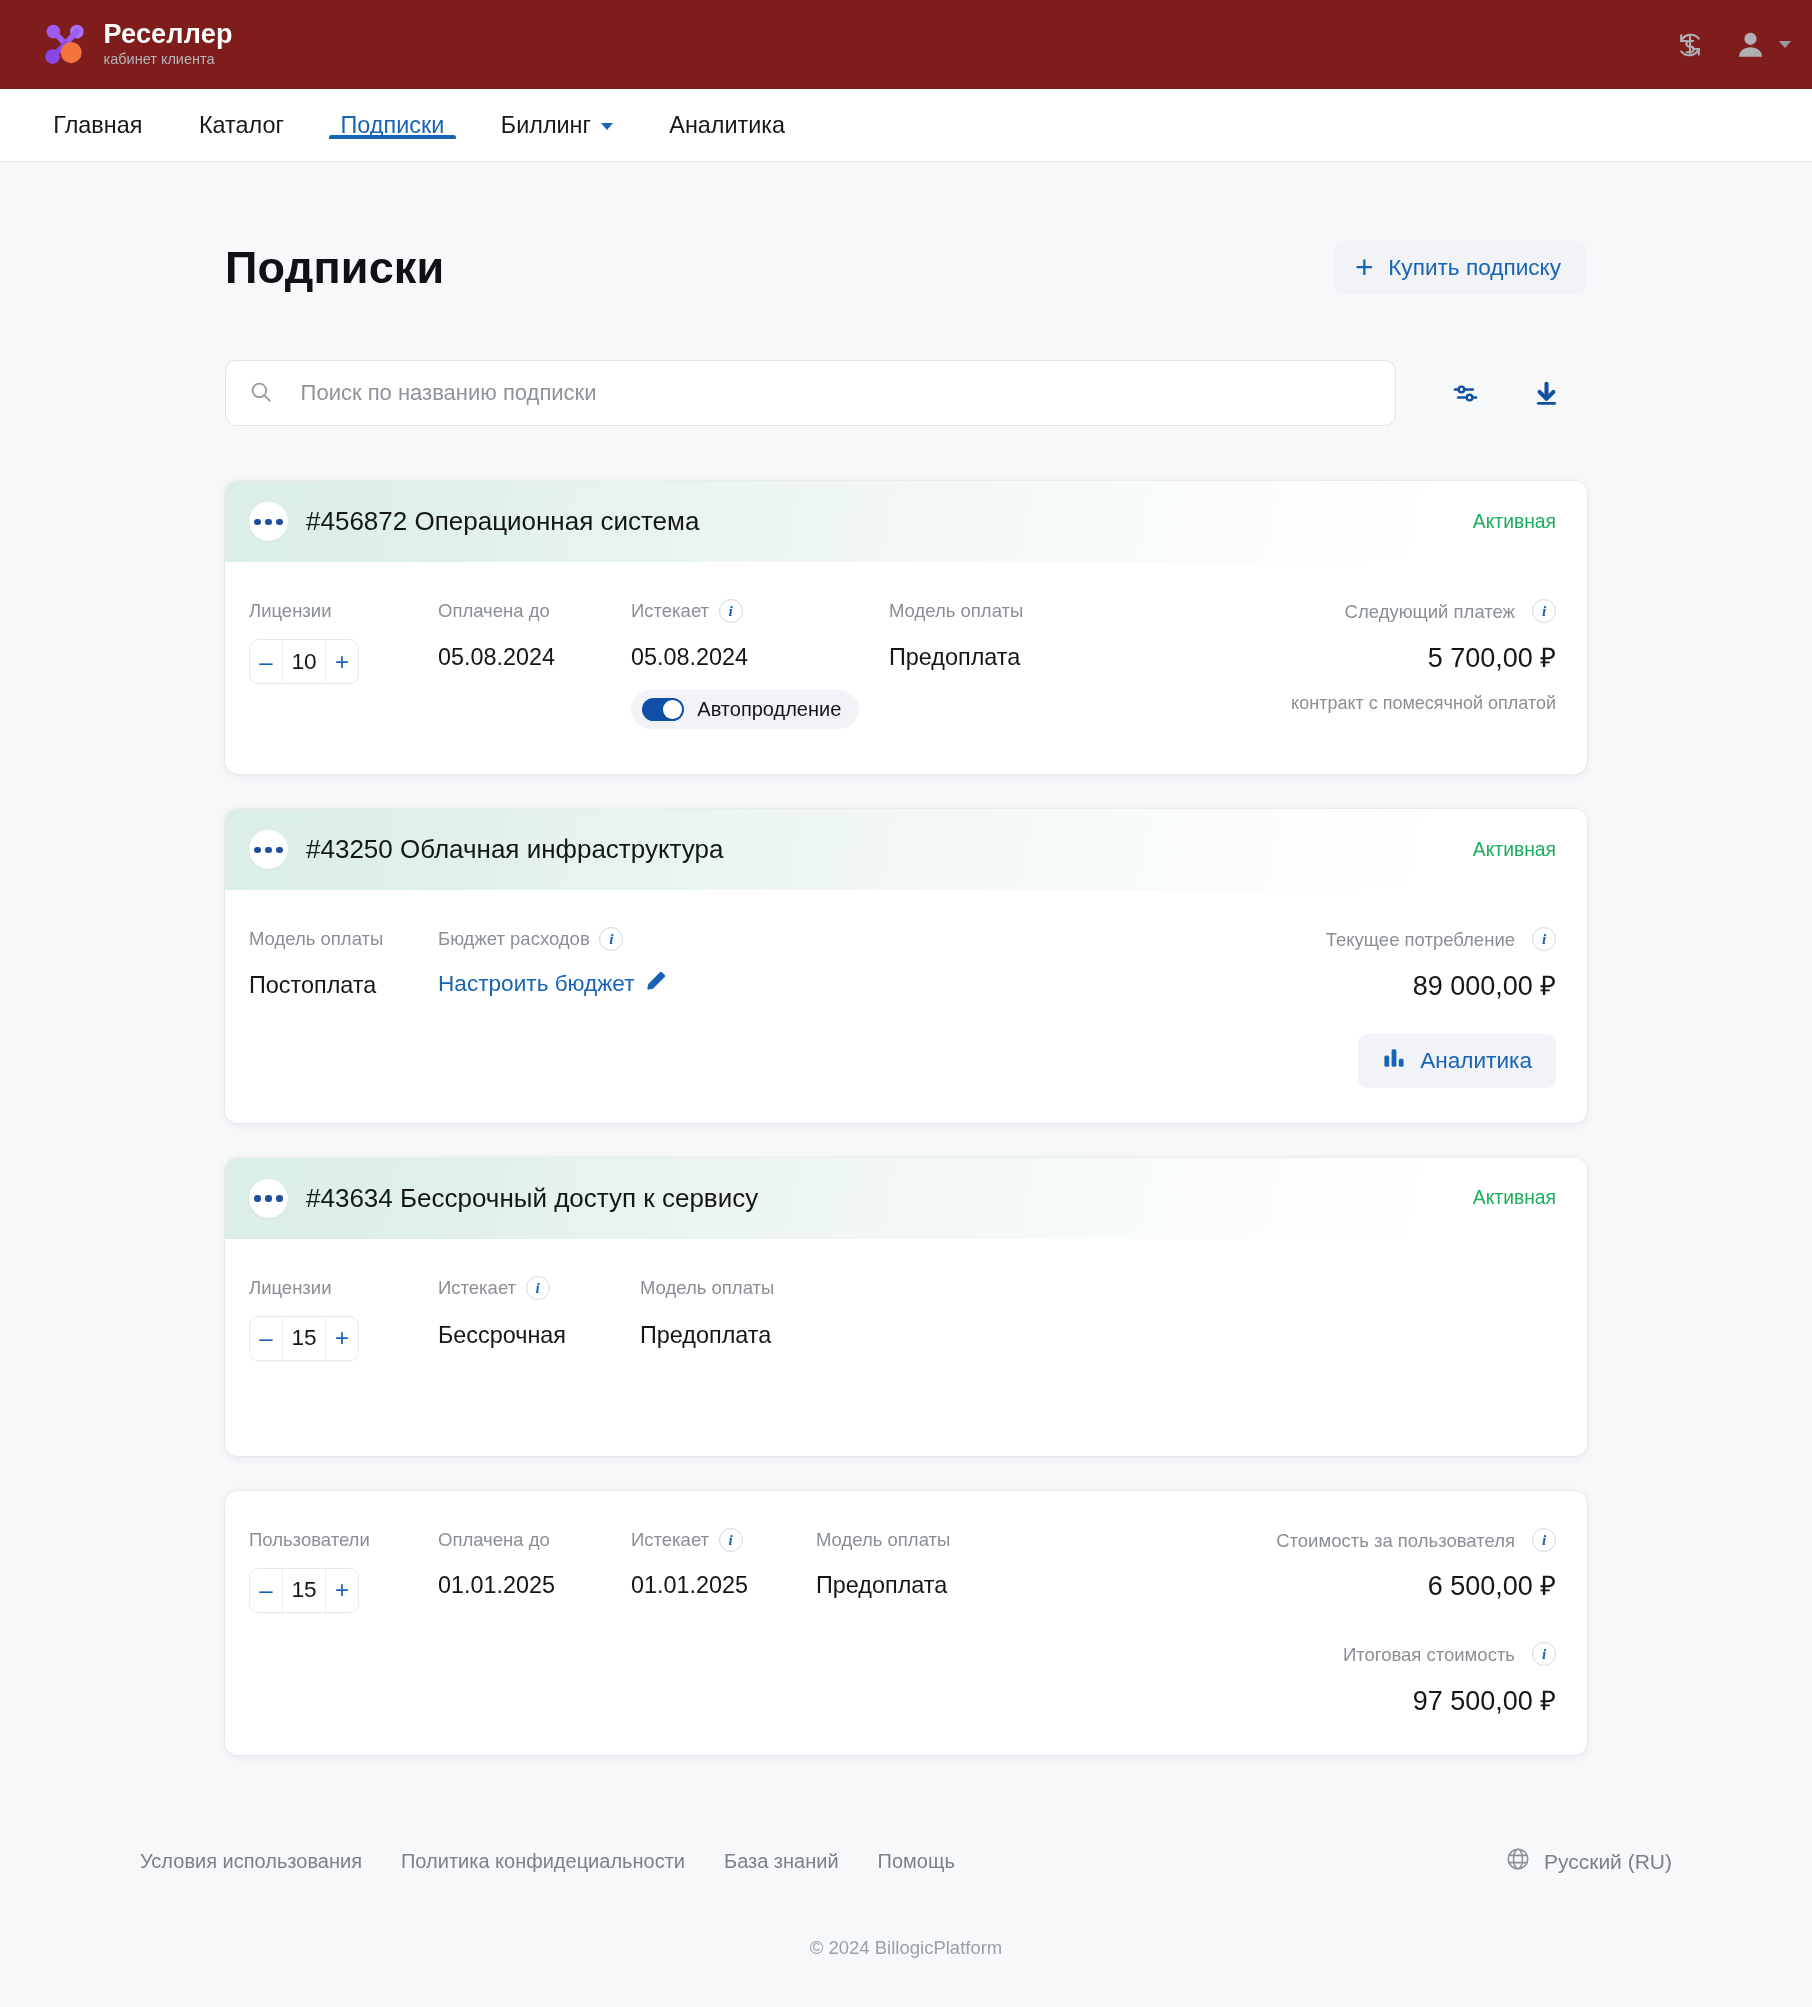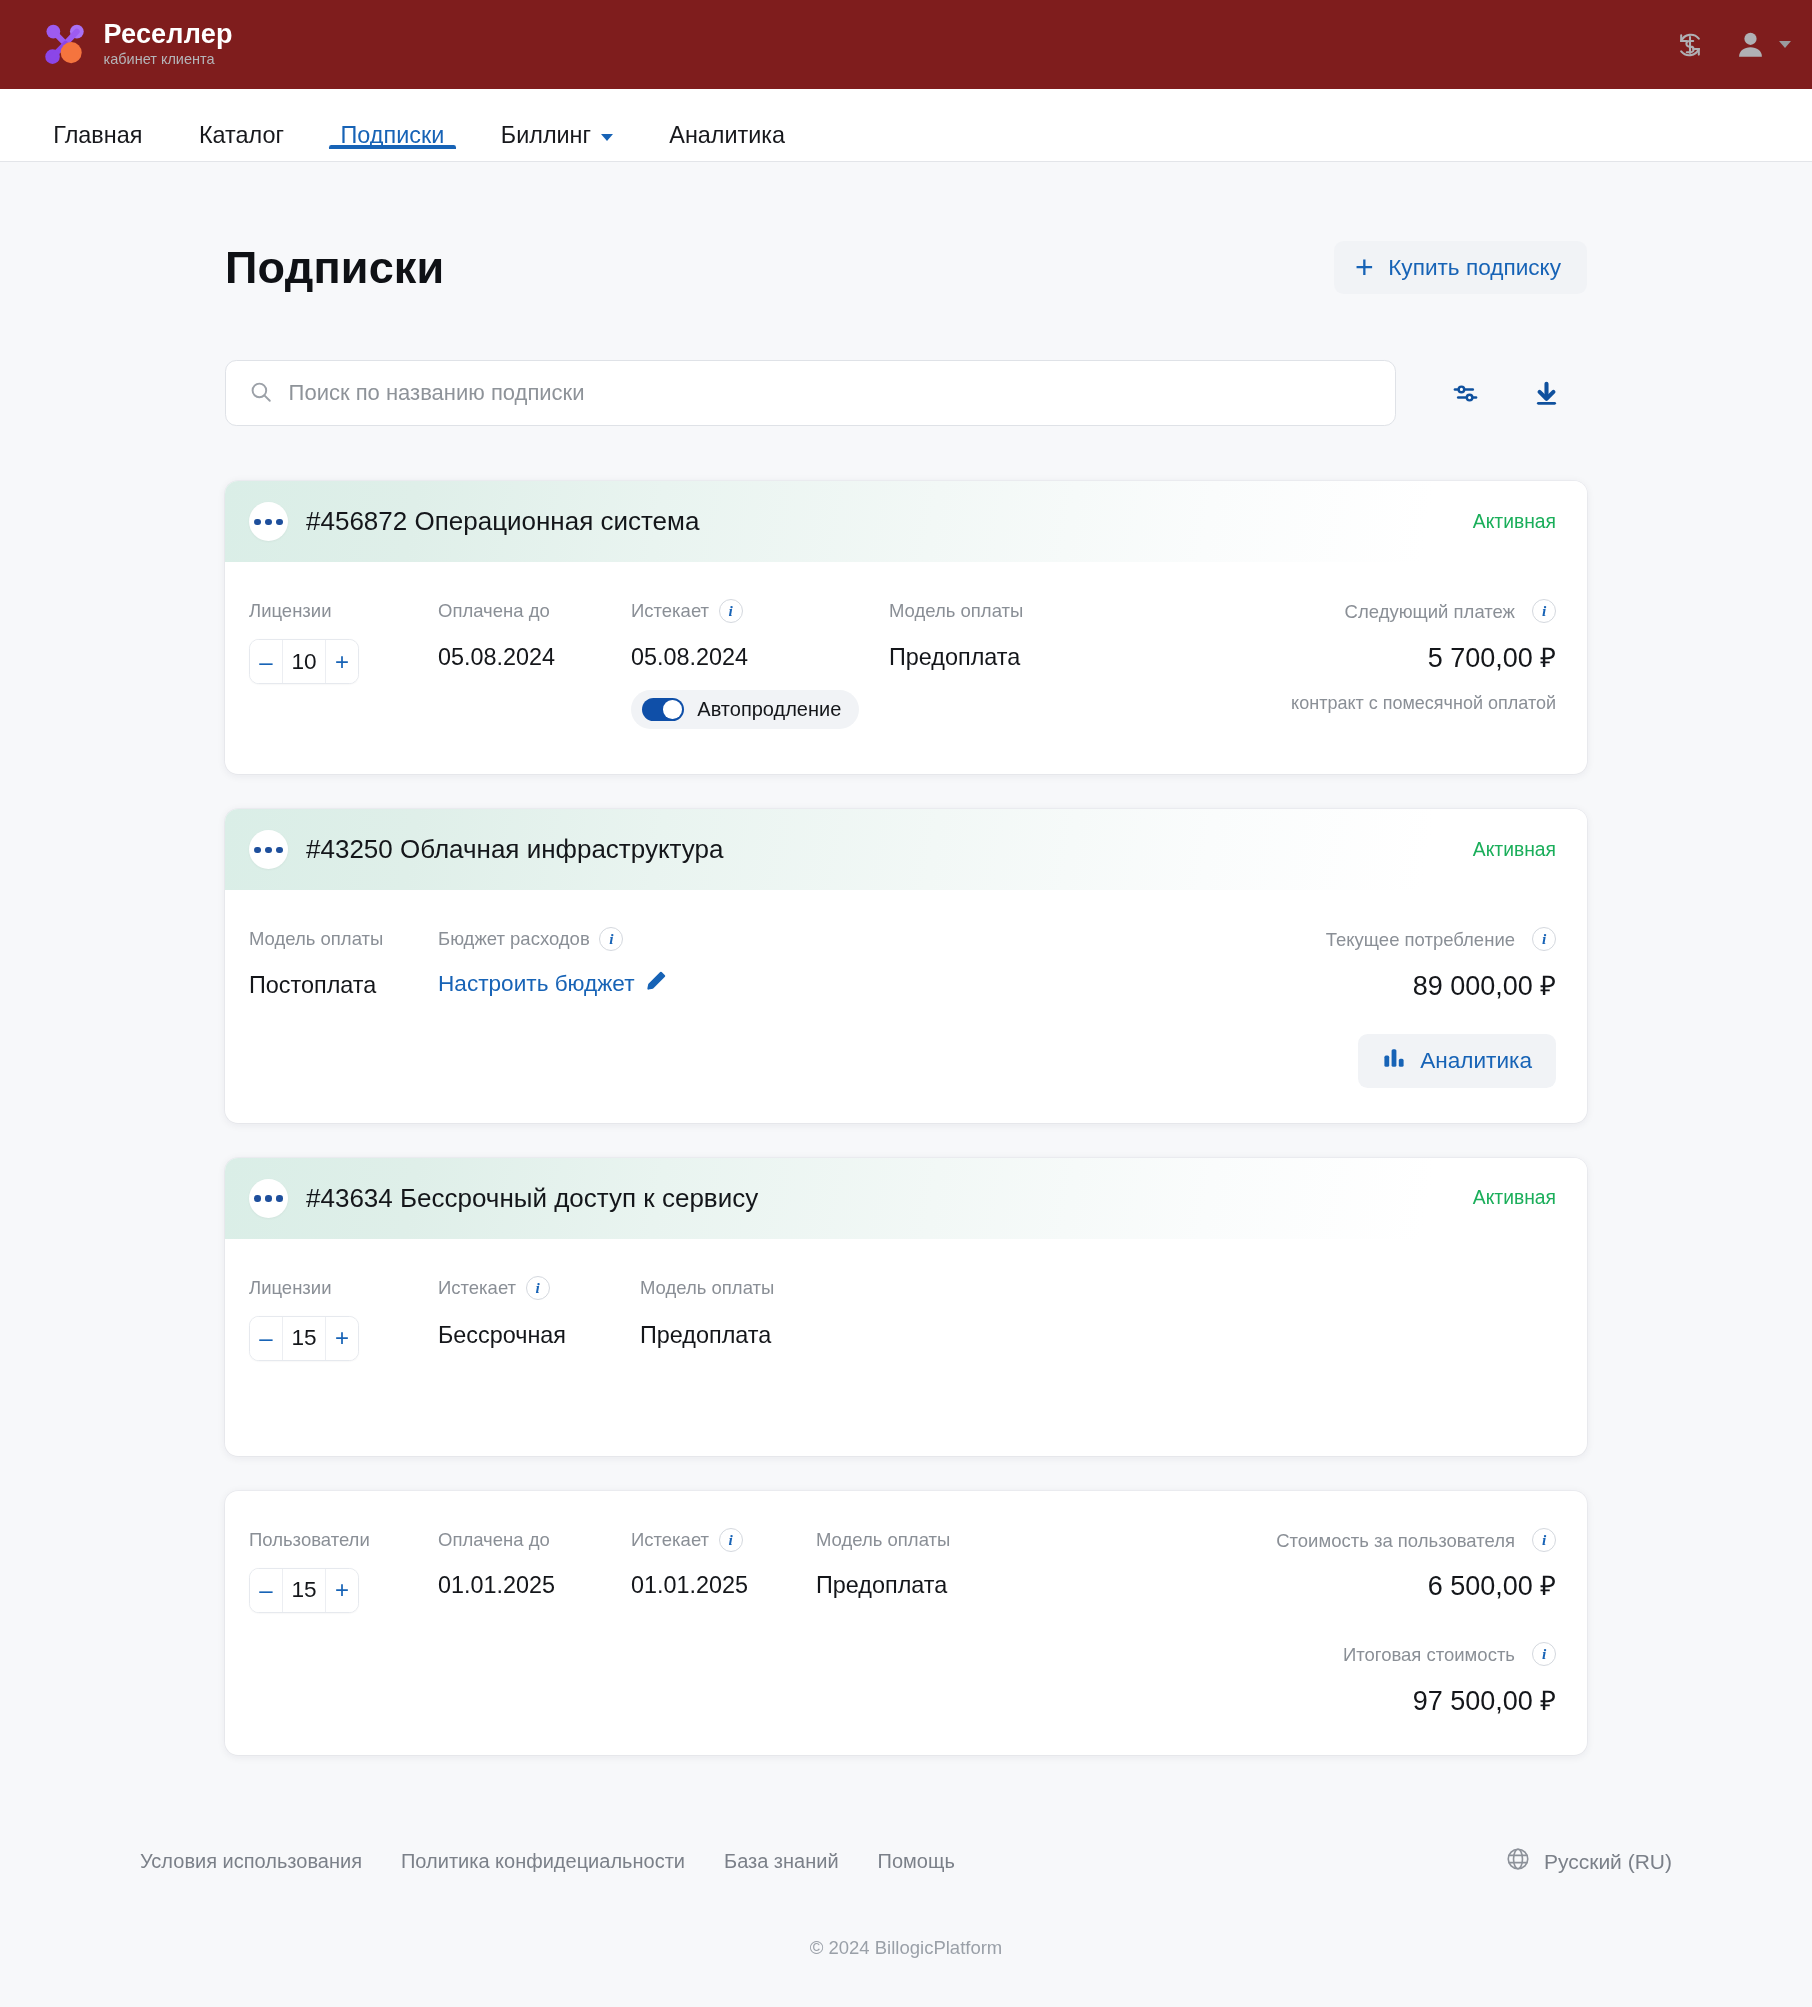--- a/index.html
+++ b/index.html
@@ -53,21 +53,21 @@
   }
   .topbar-icons { display: flex; align-items: center; gap: 24px; margin-left: 26px; }
   .icon-btn { width: 37px; height: 37px; display: flex; align-items: center; justify-content: center; }
   .user-wrap { display: flex; align-items: center; gap: 8px; }
 
   
   .navbar {
     height: 73px;
     background: #ffffff;
     border-bottom: 0.8px solid #e3e5e9;
-    display: flex; align-items: flex-end;
+    display: flex; align-items: center;
     padding: 12px 42px;
     flex: 0 0 73px;
   }
   .nav-item {
     display: flex; align-items: center; gap: 9.7px;
     padding: 0 11.3px;
     margin-right: 34px;
     font-size: 23.4px;
     color: #17181c;
     position: relative;
@@ -121,20 +121,21 @@
     display: flex; align-items: center;
     padding: 0 22.6px;
     gap: 16px;
     max-width: 1173px;
   }
   .search-input {
     border: none; outline: none; background: transparent;
     font-size: 22px; color: #701a75;
     font-family: inherit;
     width: 100%;
+    margin-left: 12px;
   }
   .search-input::placeholder { color: #8e9399; }
   .tool-icons { display: flex; align-items: center; gap: 0; margin-left: 29px; }
   .tool-btn { width: 81px; height: 66px; display: flex; align-items: center; justify-content: center; cursor: pointer; }
 
   
   .cards { margin-top: 55px; display: flex; flex-direction: column; gap: 35px; }
   .card {
     background: #ffffff;
     border-radius: 13px;

